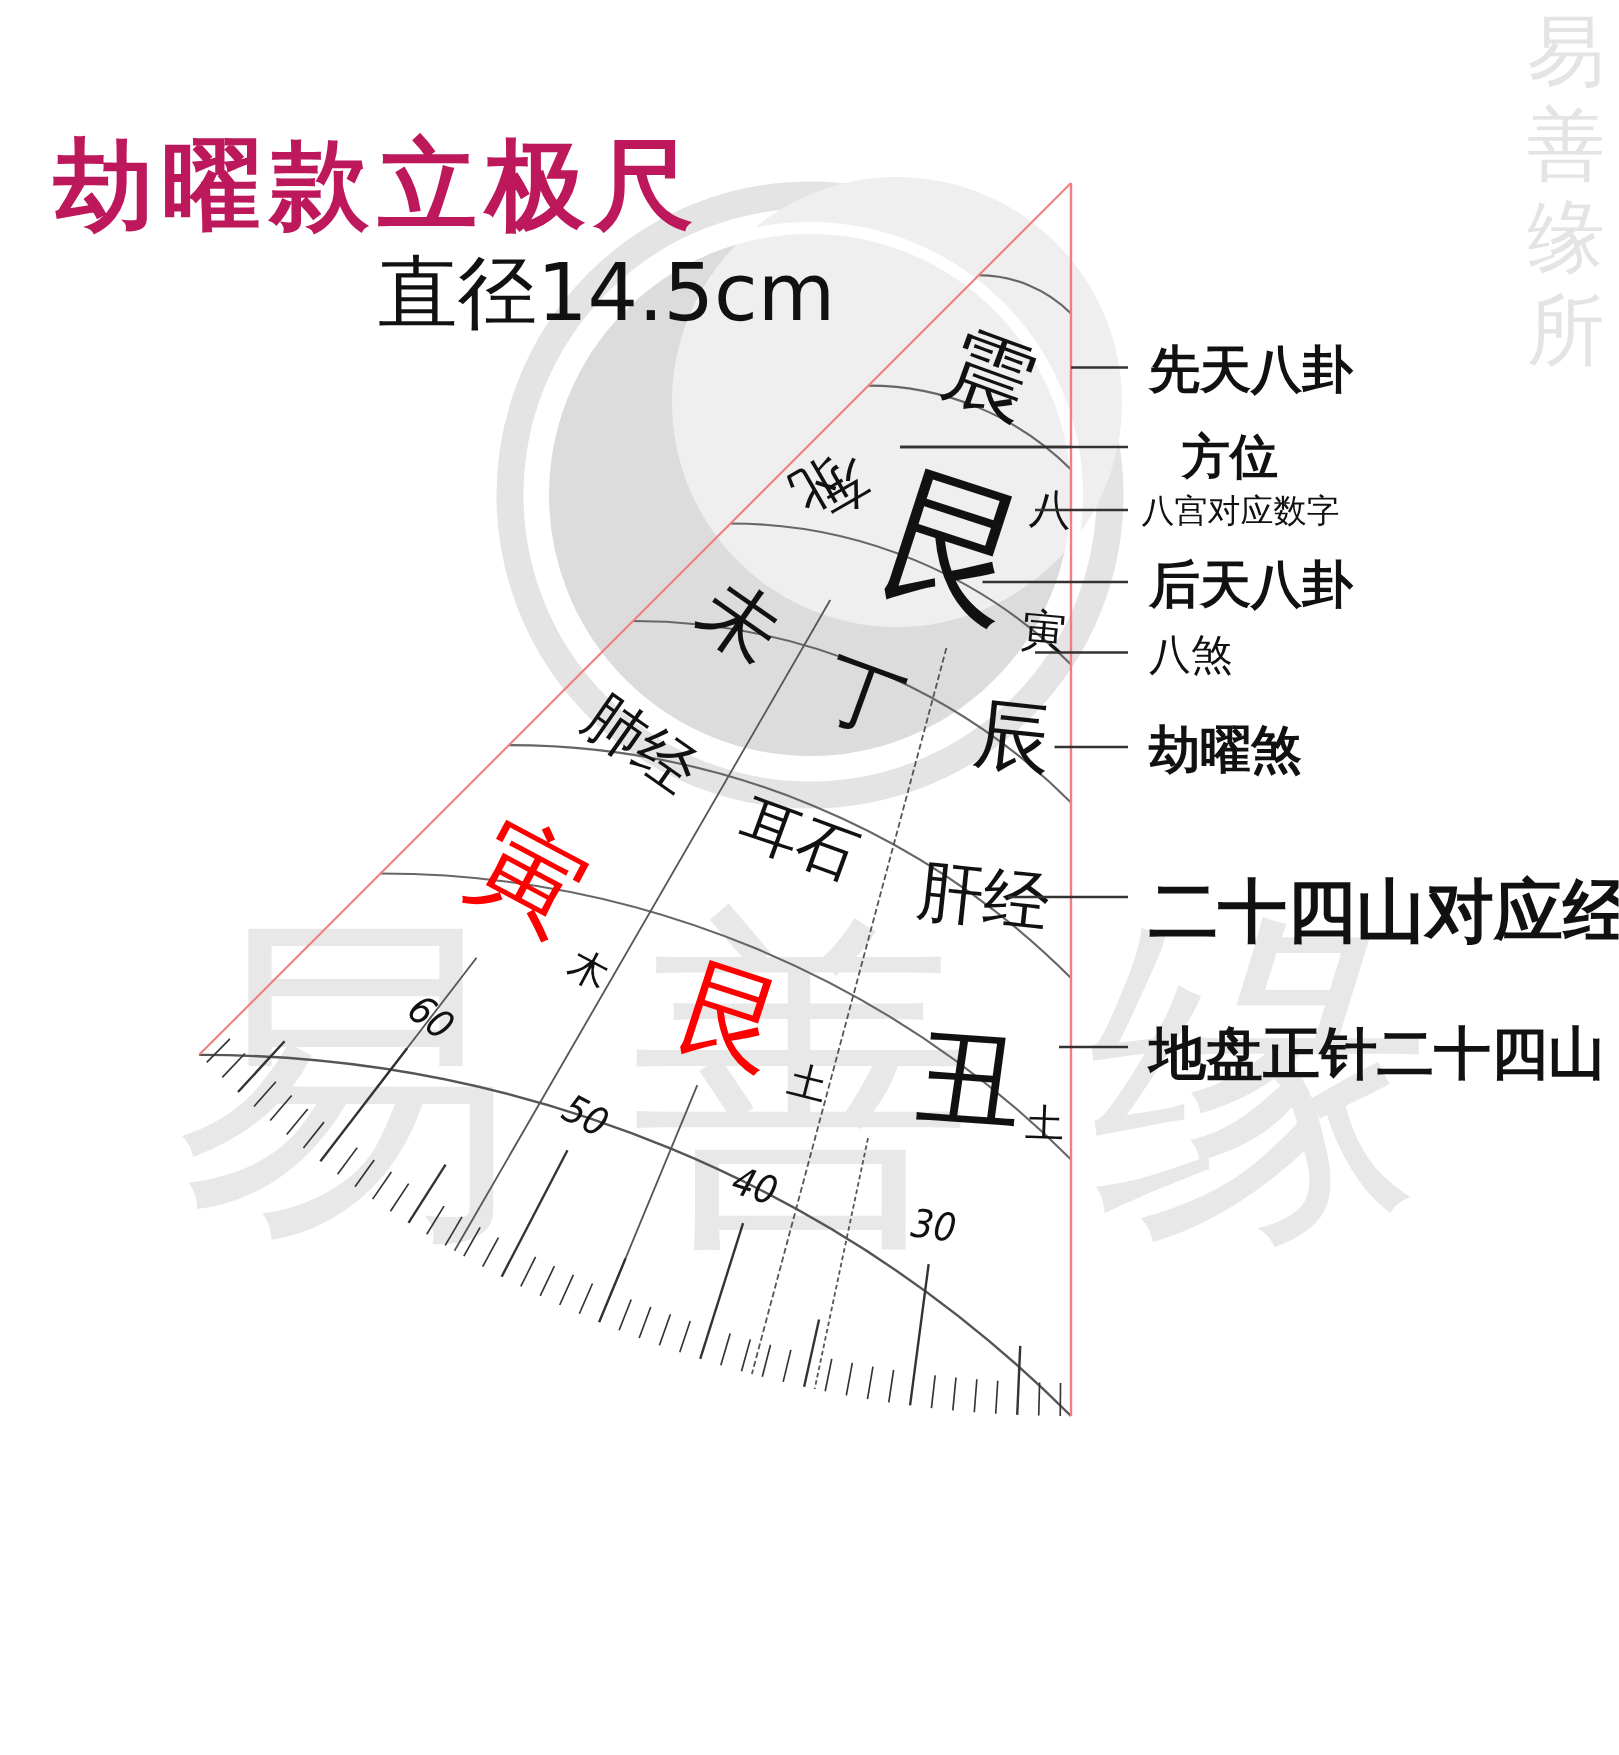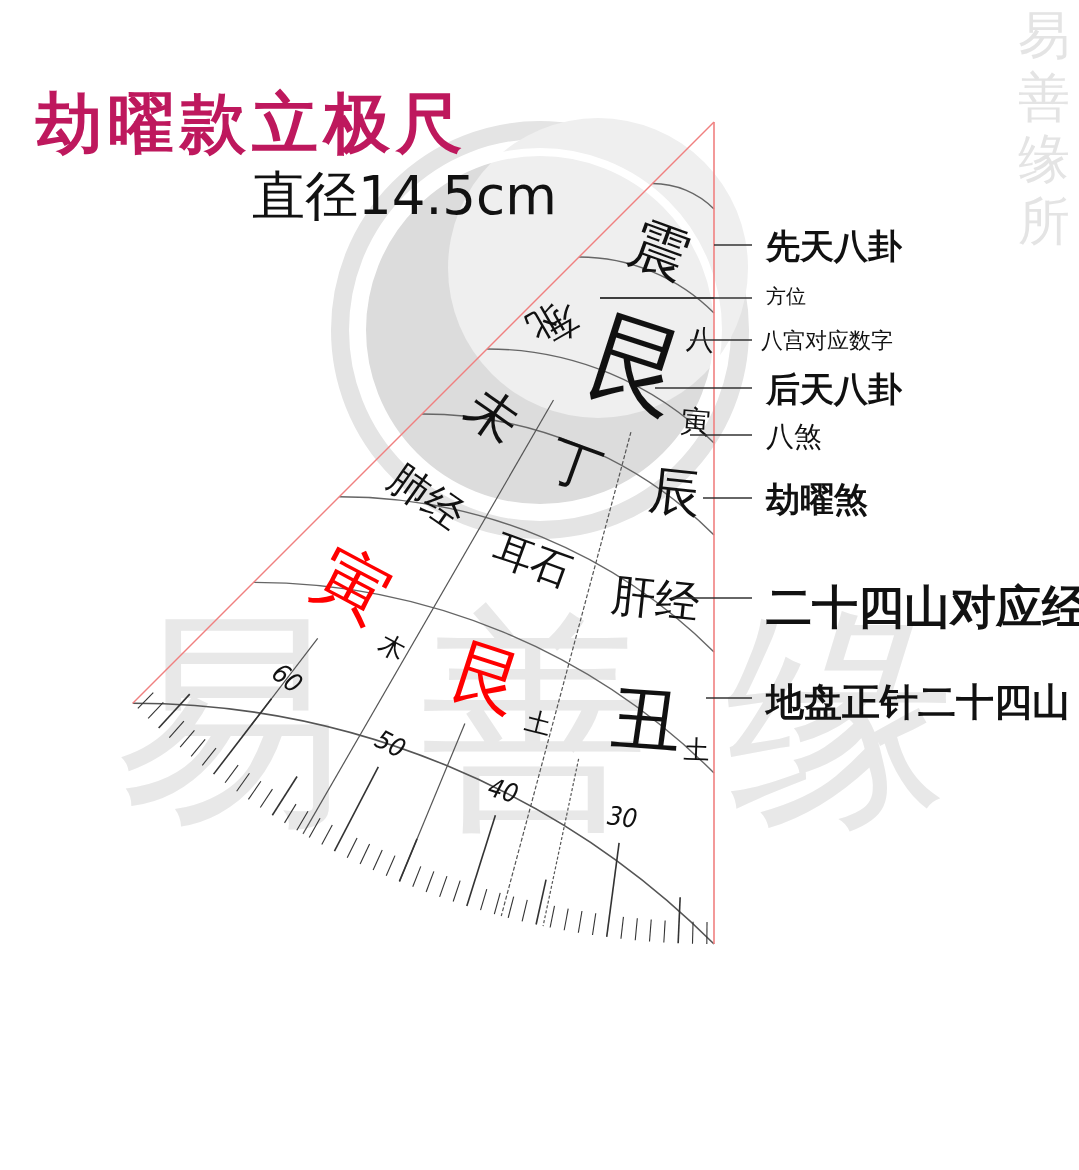--- a/index.html
+++ b/index.html
@@ -140,20 +140,20 @@
       <line x1="672" y1="598" x2="752" y2="598" stroke="#333" stroke-width="1.6"></line>
       <line x1="706" y1="698" x2="752" y2="698" stroke="#333" stroke-width="1.6"></line>
     </g>
 </svg>
 
 <div class="title">劫曜款立极尺</div>
 <div class="subtitle">直径14.5cm</div>
 
 <div id="legend">
     <div class="legend-label" style="left: 766px; font-size: 34px; top: 223.92px; font-weight: bold;">先天八卦</div>
-    <div class="legend-label" style="left: 766px; font-size: 20px; top: 283.12px; font-weight: normal;">方位</div>
+    <div class="legend-label" style="left: 788px; font-size: 32px; top: 283.12px; font-weight: bold;">方位</div>
     <div class="legend-label" style="left: 761px; font-size: 22px; top: 326.36px; font-weight: normal;">八宫对应数字</div>
     <div class="legend-label" style="left: 766px; font-size: 34px; top: 366.92px; font-weight: bold; font-family: Liberation Serif, serif;">后天八卦</div>
     <div class="legend-label" style="left: 766px; font-size: 28px; top: 417.64px; font-weight: normal;">八煞</div>
     <div class="legend-label" style="left: 766px; font-size: 34px; top: 476.92px; font-weight: bold;">劫曜煞</div>
     <div class="legend-label" style="left: 766px; font-size: 46px; top: 576.92px; font-weight: bold;">二十四山对应经络</div>
     <div class="legend-label" style="left: 766px; font-size: 38px; top: 676.92px; font-weight: bold;">地盘正针二十四山</div>
   </div>
 
 </body></html>

